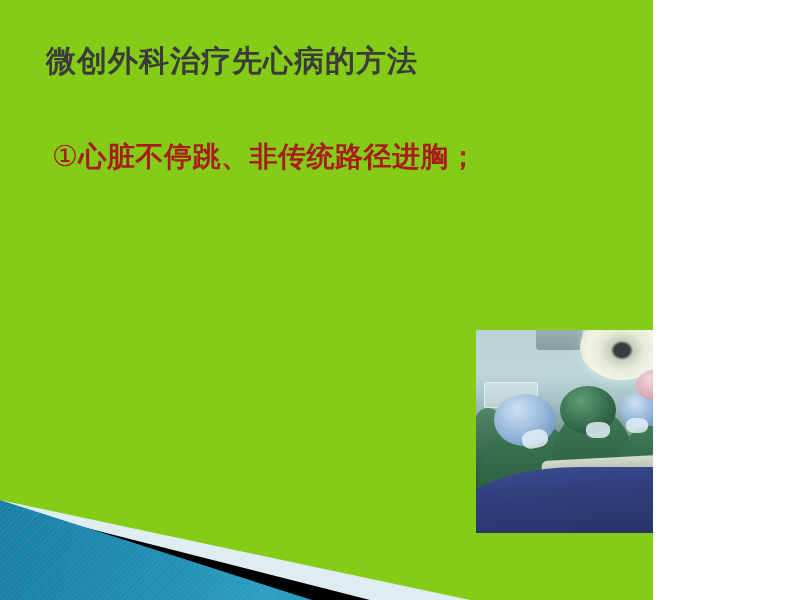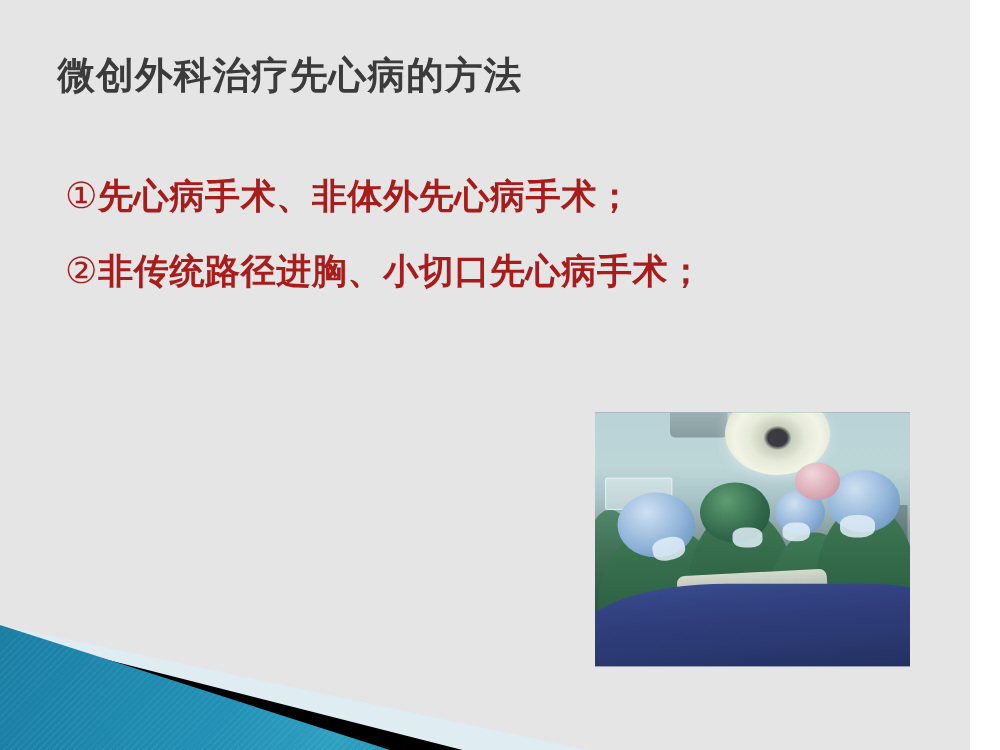--- a/index.html
+++ b/index.html
@@ -9,23 +9,23 @@
   }
   body {
     width: 800px;
     height: 600px;
     overflow: hidden;
     font-family: "Liberation Sans", "DejaVu Sans", sans-serif;
   }
 
   .slide {
     position: relative;
-    width: 776px;
+    width: 653px;
     height: 600px;
-    background: #e5e5e5;
+    background: #84cc16;
     overflow: hidden;
   }
 
   
   .slide-title {
     position: absolute;
     left: 46px;
     top: 42px;
     width: 700px;
     font-size: 30px;
@@ -250,26 +250,23 @@
 </head>
 <body>
 
 <div class="slide">
 
   <div class="slide-title">微创外科治疗先心病的方法</div>
 
   <div class="body-list">
 
     <div class="body-line">
-      <span class="marker">①</span><span class="latin"></span><span>先心病手术、非体外先心病手术；</span>
+      <span class="marker">①</span><span class="latin"></span><span>心脏不停跳、非传统路径进胸；</span>
     </div>
 
-    <div class="body-line">
-      <span class="marker">②</span><span class="latin"></span><span>非传统路径进胸、小切口先心病手术；</span>
-    </div>
 
 
 
 
   </div>
 
   <div class="photo">
     <div class="photo-inner">
       <div class="lamp-arm"></div>
       <div class="lamp"></div>

